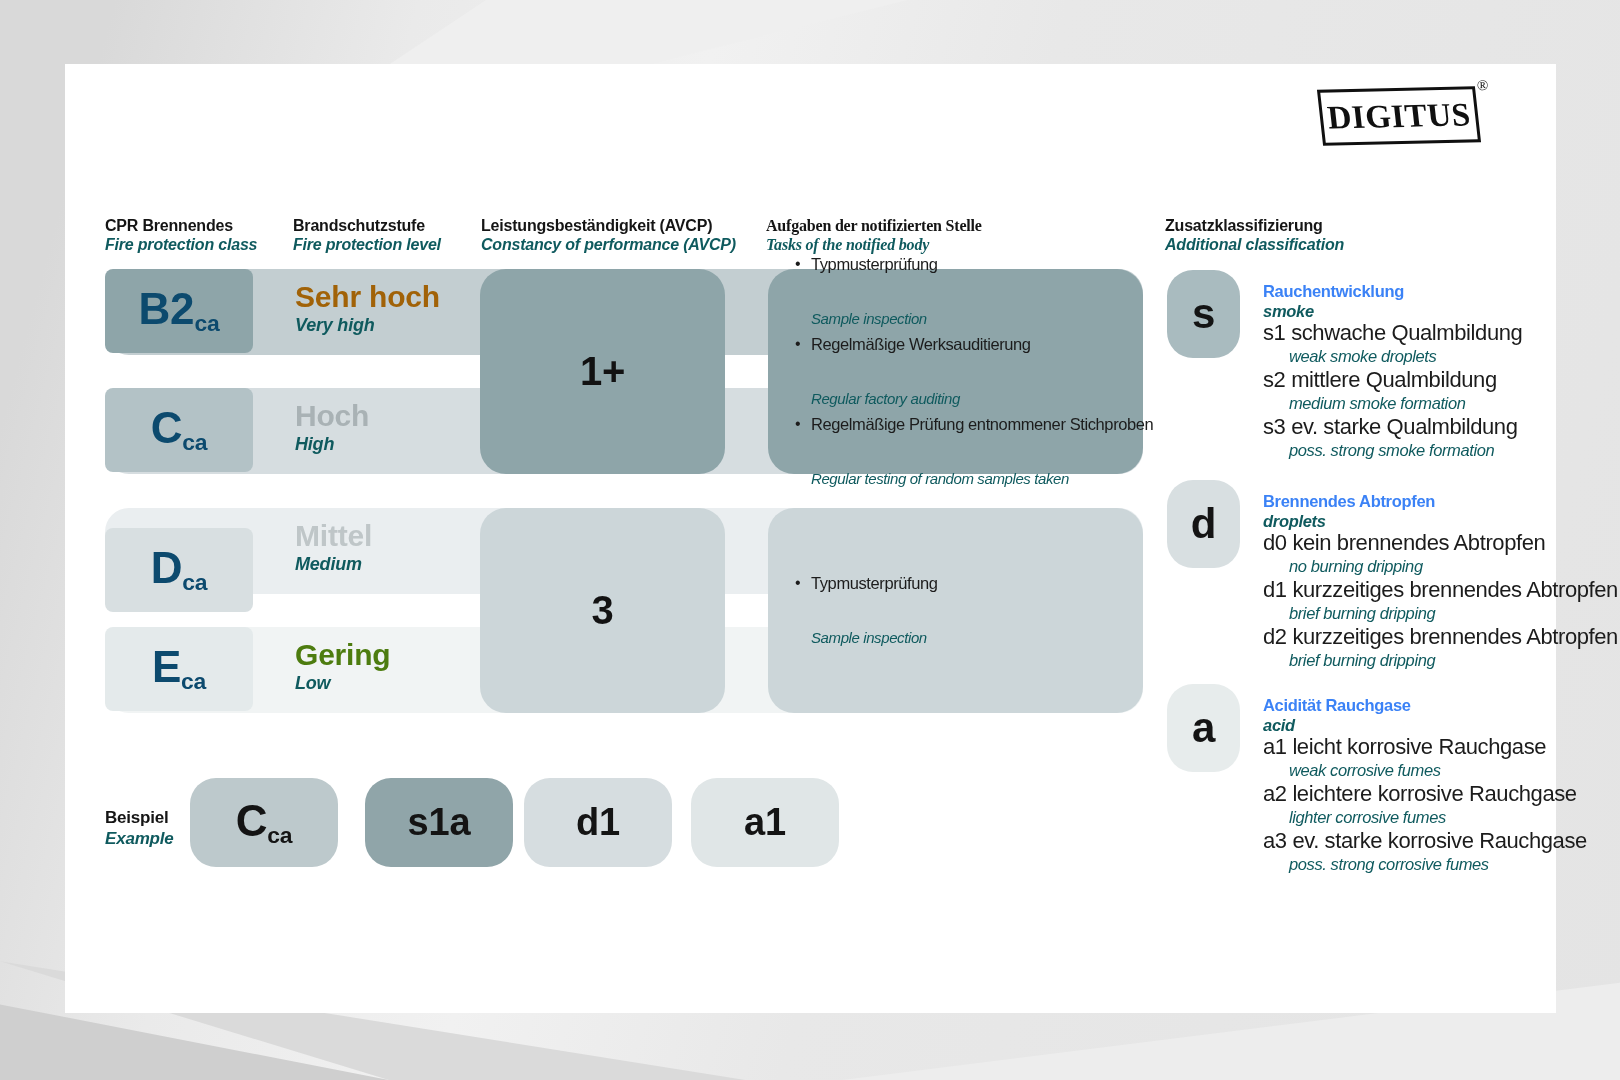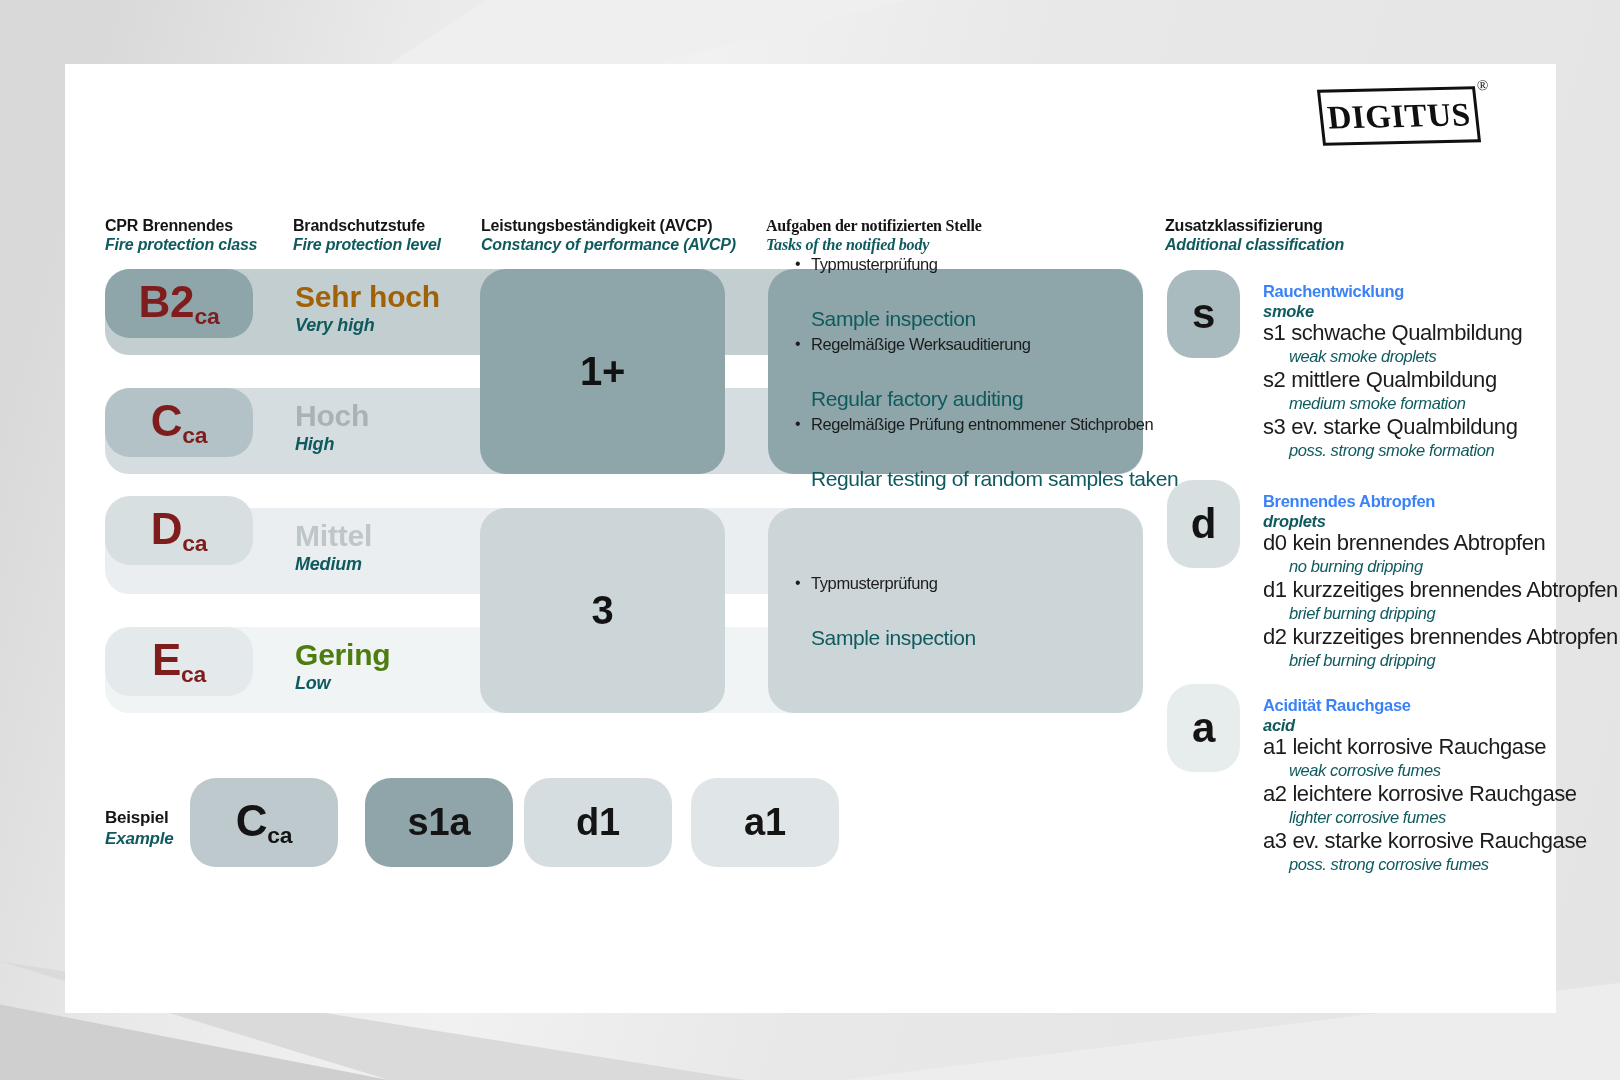--- a/index.html
+++ b/index.html
@@ -29,22 +29,22 @@
   
   .colhead{position:absolute;font-size:16px;font-weight:700;line-height:19px;color:#151515;white-space:nowrap;}
   .colhead .en{color:#0f5a5e;font-style:italic;}
 
   
   .band{position:absolute;left:40px;width:1038px;height:86px;border-radius:24px;}
   .band.r1{background:#c3ced1;}
   .band.r2{background:#d6dde0;}
   .band.r3{background:#eaeef0;}
   .band.r4{background:#f1f4f4;}
-  .cbox{position:absolute;left:40px;width:148px;height:69px;border-radius:25px;
-    display:flex;align-items:center;justify-content:center;color:#7f1d1d;}
+  .cbox{position:absolute;left:40px;width:148px;height:84px;border-radius:8px;
+    display:flex;align-items:center;justify-content:center;color:#0c4a6e;}
   .cbox.r1{background:#8ea5a9;}
   .cbox.r2{background:#b3c2c6;}
   .cbox.r3{background:#d8dfe1;}
   .cbox.r4{background:#e4eaeb;}
   .classlabel{font-size:44px;font-weight:700;line-height:1;}
   .classlabel .sub{font-size:0.52em;vertical-align:-0.3em;font-weight:700;}
 
   .rowlabel{position:absolute;left:230px;white-space:nowrap;}
   .rowlabel .de{font-size:30px;font-weight:700;line-height:30px;}
   .rowlabel .en{font-size:18px;font-weight:700;font-style:italic;color:#0f5a5e;margin-top:3px;}
@@ -55,21 +55,21 @@
 
   
   .bigbox{position:absolute;border-radius:26px;}
   .avcp{left:415px;width:245px;height:205px;display:flex;align-items:center;justify-content:center;}
   .tasks{left:703px;width:375px;height:205px;display:flex;flex-direction:column;justify-content:center;padding:0 0 0 26px;box-sizing:border-box;}
   .shade-dark{background:#8ea5a9;}
   .shade-light{background:#ccd6d9;}
   .avcp .num{font-size:40px;font-weight:700;color:#121212;}
   .task .t-de{position:relative;padding-left:17px;font-size:16.5px;line-height:24.5px;color:#1c1c1c;white-space:nowrap;letter-spacing:-0.4px;}
   .task .t-de .bullet{position:absolute;left:1px;top:0;font-size:16px;}
-  .task .t-en{padding-left:17px;font-size:21px;line-height:24.5px;color:#0f5a5e;white-space:nowrap;letter-spacing:-0.4px;margin-top:31px;}
+  .task .t-en{padding-left:17px;font-size:15px;line-height:24.5px;color:#0f5a5e;font-style:italic;white-space:nowrap;letter-spacing:-0.4px;margin-top:31px;}
 
   
   .addsec{position:absolute;left:1102px;display:flex;align-items:flex-start;}
   .keybox{width:73px;height:88px;border-radius:26px;display:flex;align-items:center;justify-content:center;
     font-size:42px;font-weight:700;color:#141414;flex:0 0 auto;}
   .keybox.s{background:#a9bbbf;}
   .keybox.d{background:#d8dfe1;}
   .keybox.a{background:#e7ecec;}
   .addtext{margin-left:23px;margin-top:11px;white-space:nowrap;}
   .addtext .h-de{font-size:16.5px;font-weight:700;color:#3b82f6;line-height:20px;letter-spacing:-0.3px;}
@@ -132,21 +132,21 @@
     <div class="band r2" style="top:324px;"></div>
     <div class="band r3" style="top:444px;"></div>
     <div class="band r4" style="top:563px;"></div>
 
     <div class="cbox r1" style="top:205px;">
       <span class="classlabel"><span>B2</span><span class="sub">ca</span></span>
     </div>
     <div class="cbox r2" style="top:324px;">
       <span class="classlabel"><span>C</span><span class="sub">ca</span></span>
     </div>
-    <div class="cbox r3" style="top:432px;text-align:center;">
+    <div class="cbox r3" style="top:464px;text-align:center;">
       <span class="classlabel"><span>D</span><span class="sub">ca</span></span>
     </div>
     <div class="cbox r4" style="top:563px;">
       <span class="classlabel"><span>E</span><span class="sub">ca</span></span>
     </div>
 
     <div class="rowlabel r1" style="top:218px;">
       <div class="de">Sehr hoch</div>
       <div class="en">Very high</div>
     </div>

